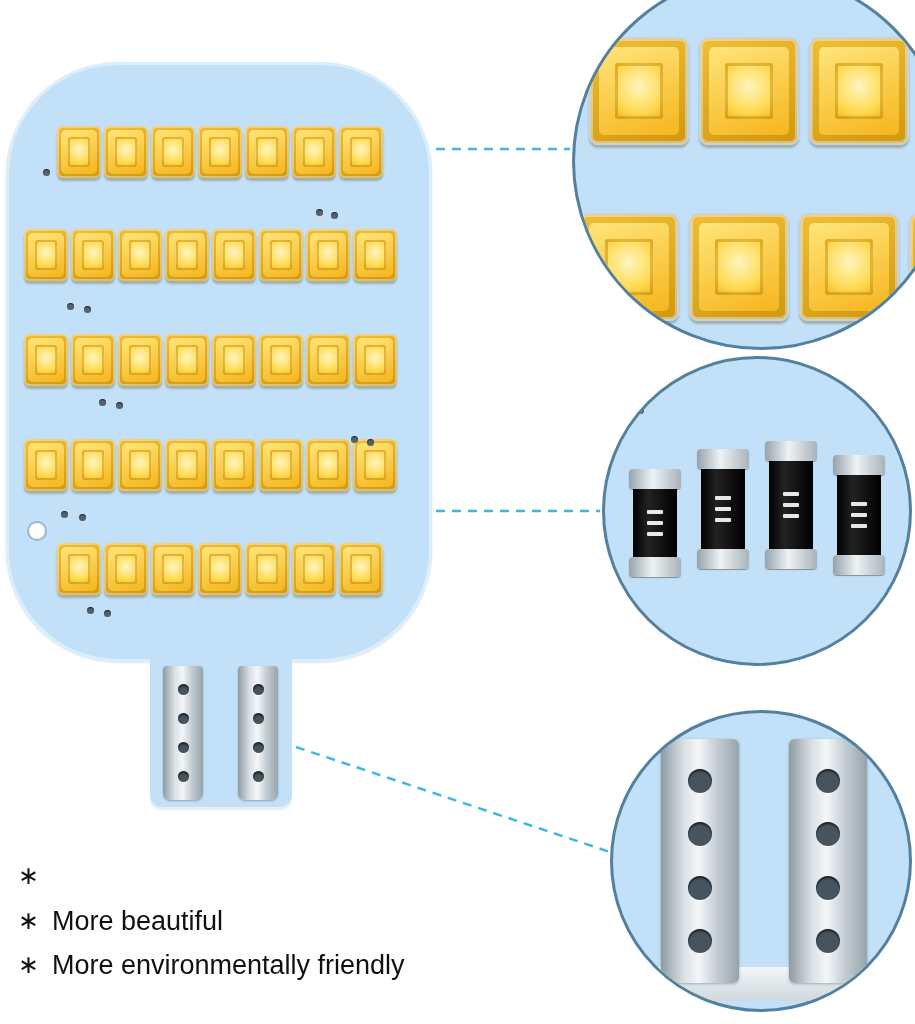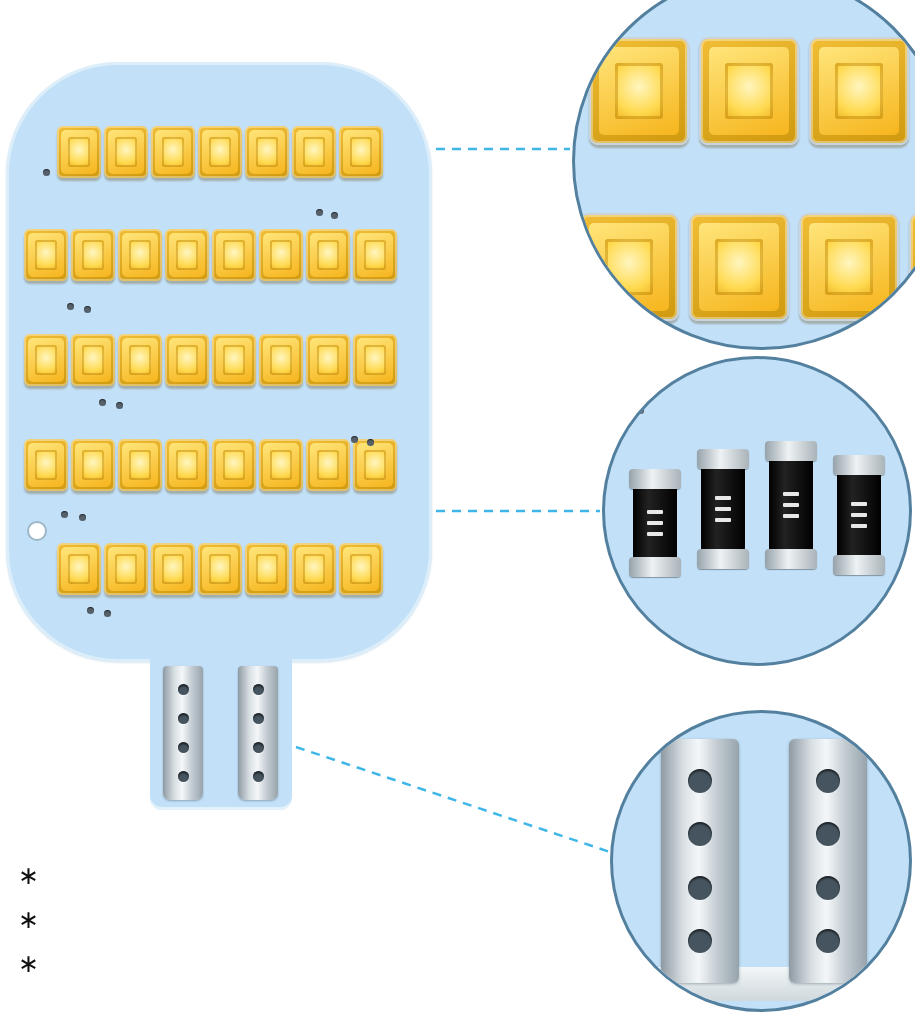--- a/index.html
+++ b/index.html
@@ -267,19 +267,21 @@
       <span class="phole"></span>
     </div>
   </div>
 
   <div class="features">
     <div class="feature-line">
       <span class="bullet">∗</span>
     </div>
     <div class="feature-line">
       <span class="bullet">∗</span>
+      <span>More beautiful</span>
     </div>
     <div class="feature-line">
       <span class="bullet">∗</span>
+      <span>More environmentally friendly</span>
     </div>
   </div>
 
 </div>
 
 </body></html>

